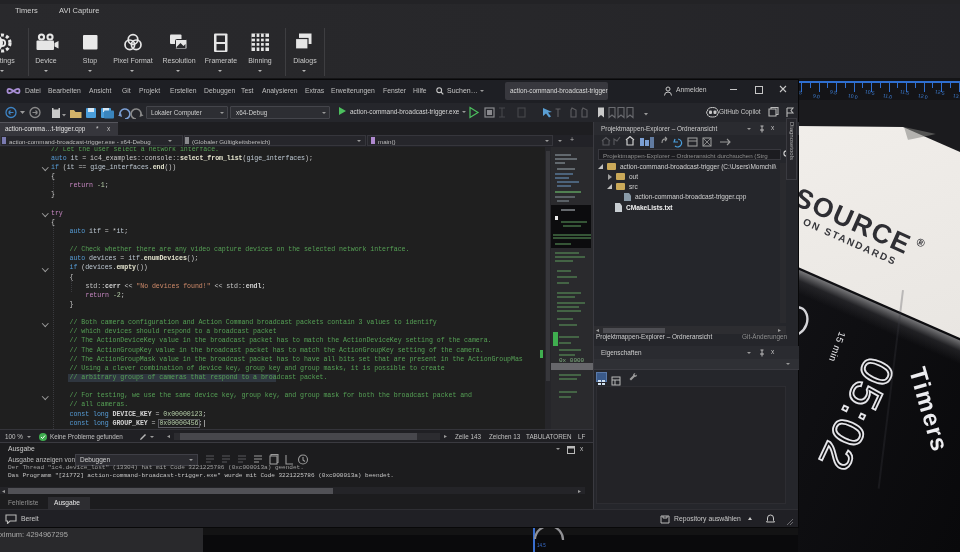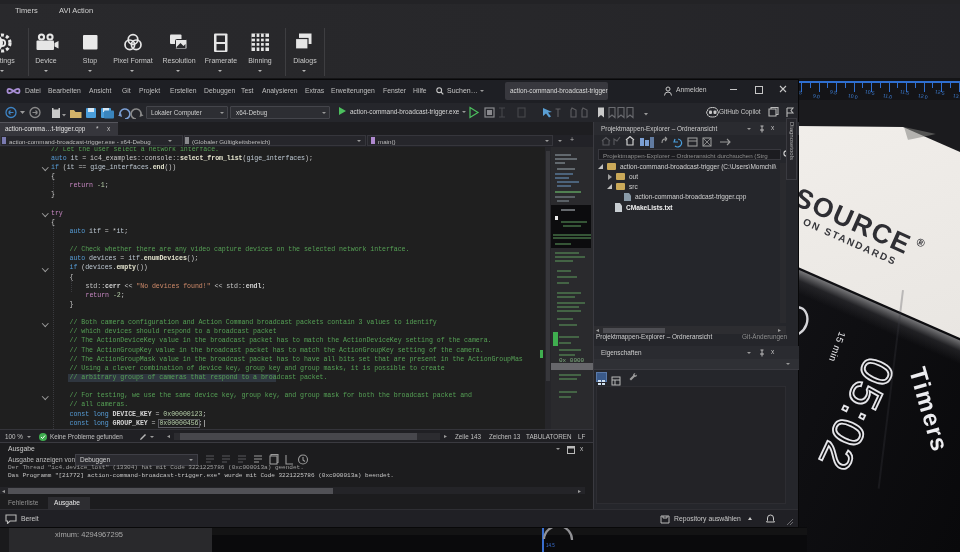--- a/index.html
+++ b/index.html
@@ -21,21 +21,21 @@
   .chev{position:absolute;width:3.5px;height:3.5px;border-right:1px solid #9a9a9a;border-bottom:1px solid #9a9a9a;transform:rotate(45deg);}
   .xx{position:absolute;font-size:6.5px;color:#c0c0c0;}
 </style>
 </head>
 <body>
 <div id="root">
 
   <div class="abs" style="left:0;top:0;width:960px;height:80px;background:linear-gradient(90deg,#29292c 0%,#27272a 55%,#242428 100%);">
     <div class="abs" style="left:0;top:0;width:960px;height:4px;background:#232326;"></div>
     <div class="abs" style="left:15px;top:6px;font-size:7.5px;color:#cfcfcf;">Timers</div>
-    <div class="abs" style="left:59px;top:6px;font-size:7.5px;color:#cfcfcf;">AVI Action</div>
+    <div class="abs" style="left:59px;top:6px;font-size:7.5px;color:#cfcfcf;">AVI Capture</div>
 
     <svg class="abs" style="left:0;top:32px;" width="340" height="24" viewBox="0 0 340 24">
       <g fill="#e8e8e8">
         <path d="M-6 2 a9 9 0 0 1 9 9 a9 9 0 0 1 -9 9 z"></path>
         <circle cx="2" cy="11" r="8" fill="none" stroke="#e8e8e8" stroke-width="3.2" stroke-dasharray="3 2.2"></circle>
         <circle cx="2" cy="11" r="3.2" fill="none" stroke="#e8e8e8" stroke-width="1.8"></circle>
       </g>
       <g fill="#e6e6e6">
         <circle cx="41.5" cy="5" r="3.6"></circle>
           <circle cx="50" cy="5" r="3.6"></circle>
@@ -155,21 +155,21 @@
     </svg>
 
     <div class="abs" style="left:50px;top:254px;width:46px;height:12px;transform:rotate(110deg);transform-origin:0 0;
          font-size:9.5px;color:#e9e9ec;letter-spacing:0.5px;">15 min</div>
     <svg class="abs" style="left:0px;top:240px;" width="162px" height="232px" viewBox="0 0 162 232">
       <text x="0" y="0" transform="translate(70,34) rotate(115)" font-family="Liberation Sans, sans-serif" font-size="44" fill="none" stroke="#e6e6ea" stroke-width="1.8" letter-spacing="2">05:02</text>
       <text x="0" y="0" transform="translate(111,50) rotate(74)" font-family="Liberation Sans, sans-serif" font-size="24" font-weight="bold" fill="#ededf0" letter-spacing="1.5">Timers</text>
     </svg>
   </div>
 
-  <div class="abs" style="left:9px;top:527px;width:798px;height:25px;background:#0a0a0c;text-align:center;">
+  <div class="abs" style="left:0;top:527px;width:798px;height:25px;background:#0a0a0c;">
     <div class="abs" style="left:0;top:0;width:203px;height:25px;background:#29292c;"></div>
     <div class="abs" style="left:0;top:3px;width:160px;font-size:7.5px;color:#a8a8a8;">ximum: 4294967295</div>
     <div class="abs" style="left:203px;top:1px;width:595px;height:7px;background:#131314;"></div>
     <div class="abs" style="left:533px;top:-4px;width:1.5px;height:29px;background:#3a6fd0;"></div>
     <svg class="abs" style="left:534px;top:-3px;" width="32" height="16" viewBox="0 0 32 16">
       <path d="M1 15 a14 14 0 0 1 28 2" fill="none" stroke="#909094" stroke-width="2.2"></path>
     </svg>
     <div class="abs" style="left:537px;top:16px;font-size:4.5px;color:#3a6fd0;">14.5</div>
   </div>
 

